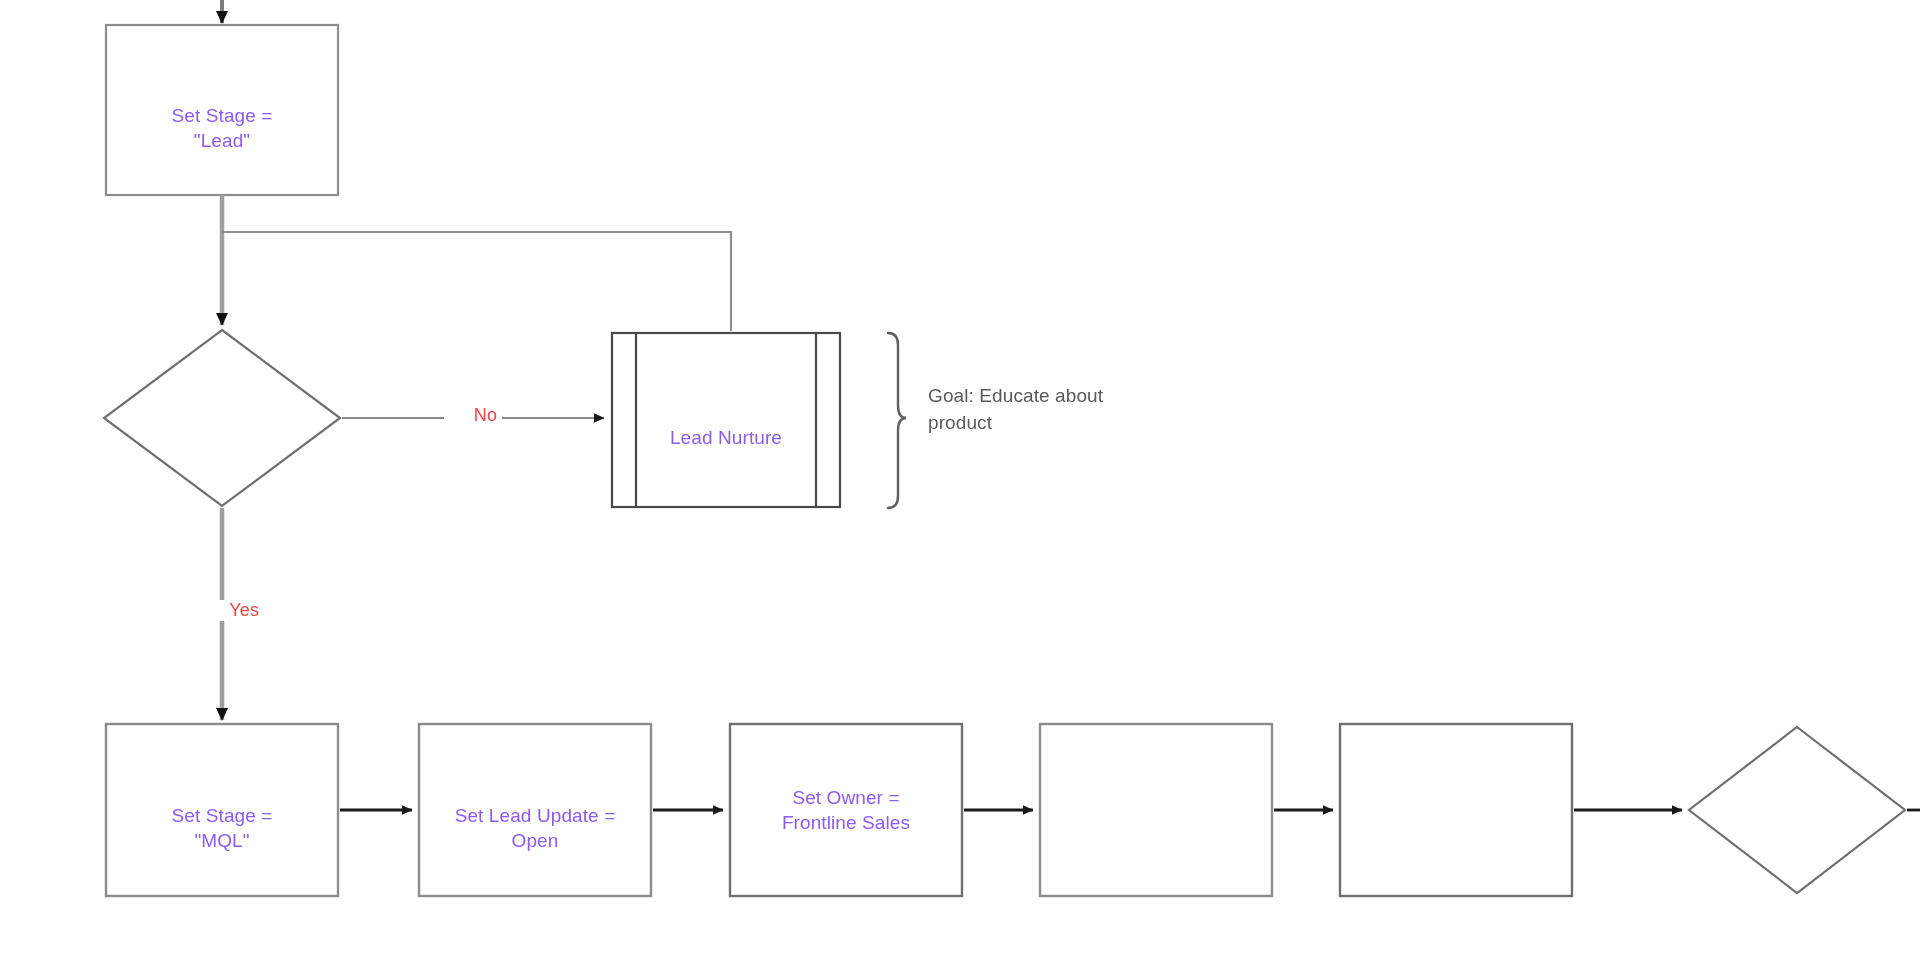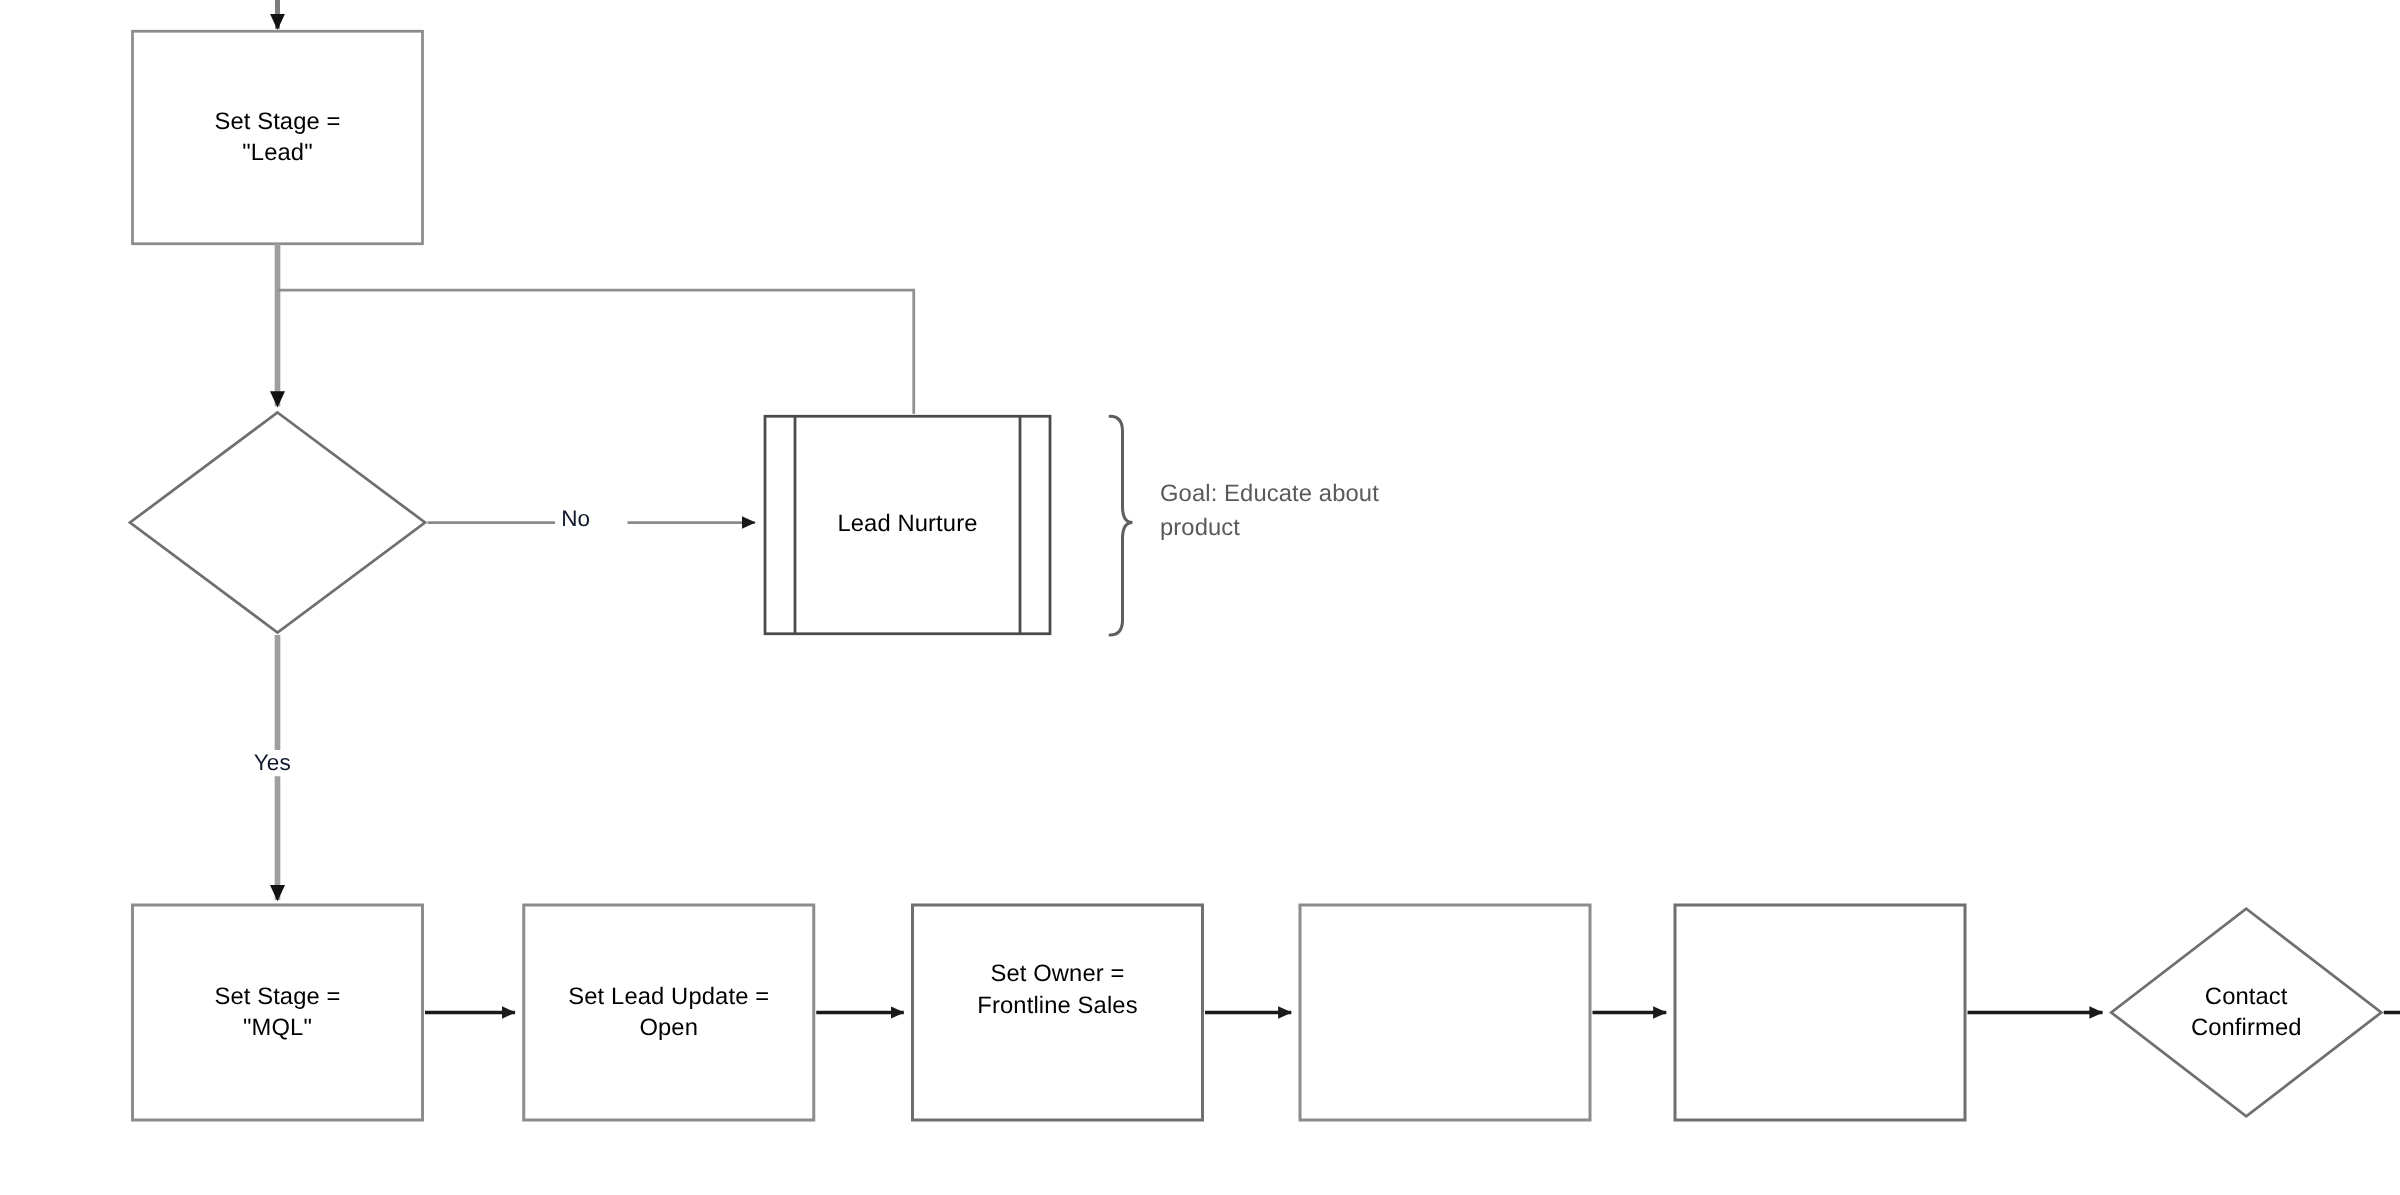--- a/index.html
+++ b/index.html
@@ -26,34 +26,35 @@
     width: 1920px;
     height: 956px;
     pointer-events: none;
   }
   .node-label {
     position: absolute;
     display: flex;
     align-items: center;
     justify-content: center;
     text-align: center;
-    color: #000000;
+    color: #8b5cf6;
     font-size: 19px;
     line-height: 1.34;
     letter-spacing: 0.1px;
     pointer-events: none;
     white-space: pre-line;
+    margin-top: 18px;
   }
   .edge-label {
     position: absolute;
-    color: #0f172a;
+    color: #ef4444;
     font-size: 18px;
     background: #ffffff;
     padding: 0 5px;
-    text-align: left;
+    text-align: right;
     letter-spacing: 0.1px;
   }
   .annotation-text {
     position: absolute;
     color: #5a5a5a;
     font-size: 19px;
     line-height: 1.42;
     letter-spacing: 0.1px;
     white-space: pre-line;
   }
@@ -128,22 +129,20 @@
 "MQL"</div>
 
   <div class="node-label" style="left:419px; top:724px; width:232px; height:172px;">Set Lead Update =
 Open</div>
 
   <div class="node-label" style="left:730px; top:724px; width:232px; height:136px;">Set Owner =
 Frontline Sales</div>
 
 
 
-  <div class="node-label" style="left:1697px; top:770px; width:200px; height:80px;">Contact
-Confirmed</div>
 
   <div class="edge-label" style="left:444px; top:405px; width:48px;">No</div>
 
   <div class="edge-label" style="left:198px; top:600px; width:56px;">Yes</div>
 
   <div class="annotation-text" style="left:928px; top:383px; width:290px;">Goal: Educate about
 product</div>
 
 </div>
 

